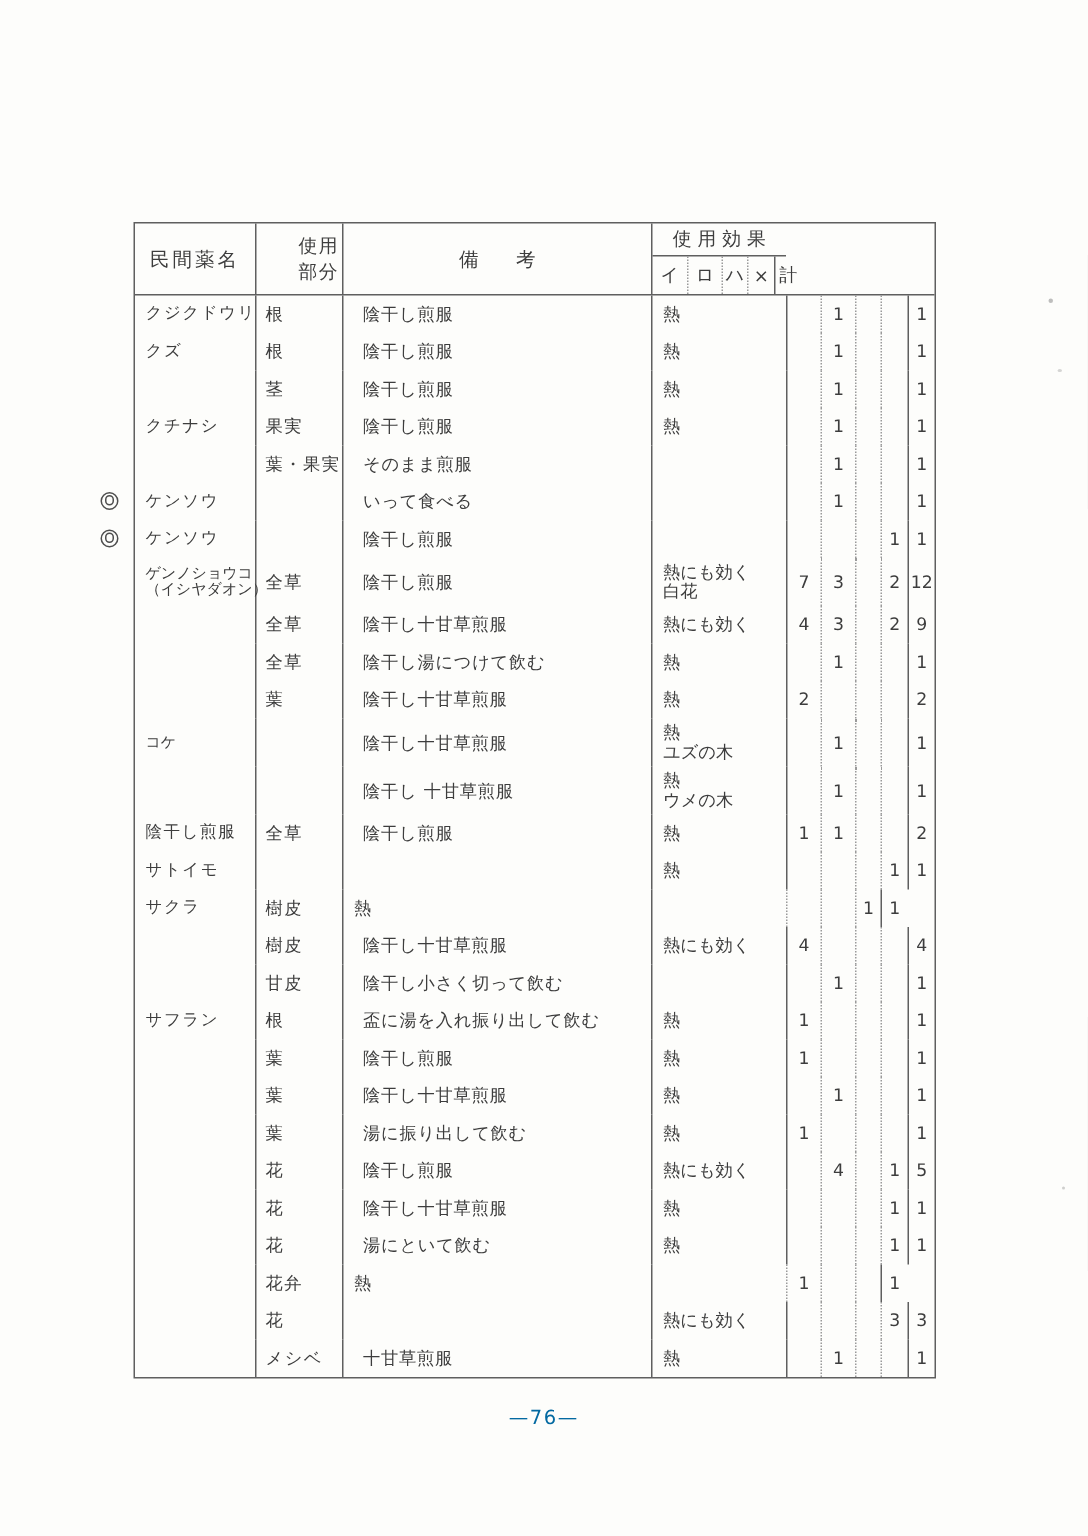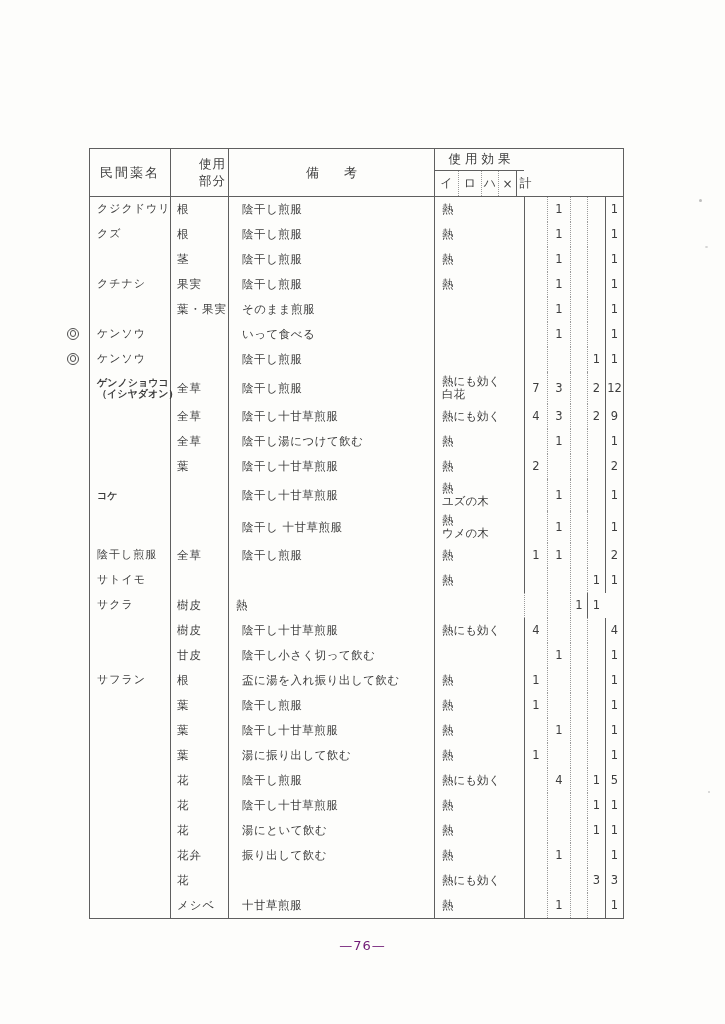--- a/index.html
+++ b/index.html
@@ -73,40 +73,40 @@
   }
   .c-name{padding-left:7px;position:relative;letter-spacing:1px;font-size:11px;}
   .c-part{padding-left:6px;letter-spacing:1px;}
   .c-method{padding-left:13px;letter-spacing:0.5px;}
   .c-remark{padding-left:7px;}
   .c-part,.c-method,.c-remark,.c-i,.c-total{border-left:1px solid var(--line);}
   .c-ro,.c-ha,.c-x{border-left:1px dotted var(--dot);}
   .c-i,.c-ro,.c-ha,.c-x,.c-total{justify-content:center;font-size:11.5px;}
   .cell-text{white-space:pre;}
   .c-remark .cell-text{white-space:pre-line;}
-  .tall .c-name .cell-text{font-size:10px;letter-spacing:0;font-weight:bold;}
+  .tall .c-name .cell-text{font-size:10px;letter-spacing:0;}
   
   .mark{
     display:none;
     position:absolute;left:-23px;top:50%;
     width:12px;height:12px;margin-top:-7px;
     border:1.4px solid #4e4e4e;border-radius:50%;
   }
   .mark::after{
     content:"";position:absolute;inset:1.8px;
     border:1.2px solid #4e4e4e;border-radius:50%;
   }
   .mark.visible{display:block;}
   
   .page-number{
     position:absolute;
     left:0;right:0;top:938px;
     text-align:center;
     font-size:13px;letter-spacing:1px;
-    color:#701a75;
+    color:#0369a1;
   }
   
   .speck{position:absolute;background:#8a8a8a;border-radius:50%;opacity:.55;}
   .speck-1{left:699px;top:199px;width:3px;height:3px;}
   .speck-2{left:705px;top:246px;width:3px;height:2px;opacity:.35;}
   .speck-3{left:708px;top:791px;width:2px;height:2px;opacity:.4;}
 </style>
 </head>
 <body>
 
@@ -633,23 +633,20 @@
     <div class="td c-total">1</div>
   </div>
         <div class="tr">
     <div class="td c-name">
 
       <span class="cell-text"></span>
     </div>
     <div class="td c-part">
       <span class="cell-text">花弁</span>
     </div>
-    <div class="td c-method">
-      <span class="cell-text">振り出して飲む</span>
-    </div>
     <div class="td c-remark">
       <span class="cell-text">熱</span>
     </div>
     <div class="td c-i"></div>
     <div class="td c-ro">1</div>
     <div class="td c-ha"></div>
     <div class="td c-x"></div>
     <div class="td c-total">1</div>
   </div>
         <div class="tr">

